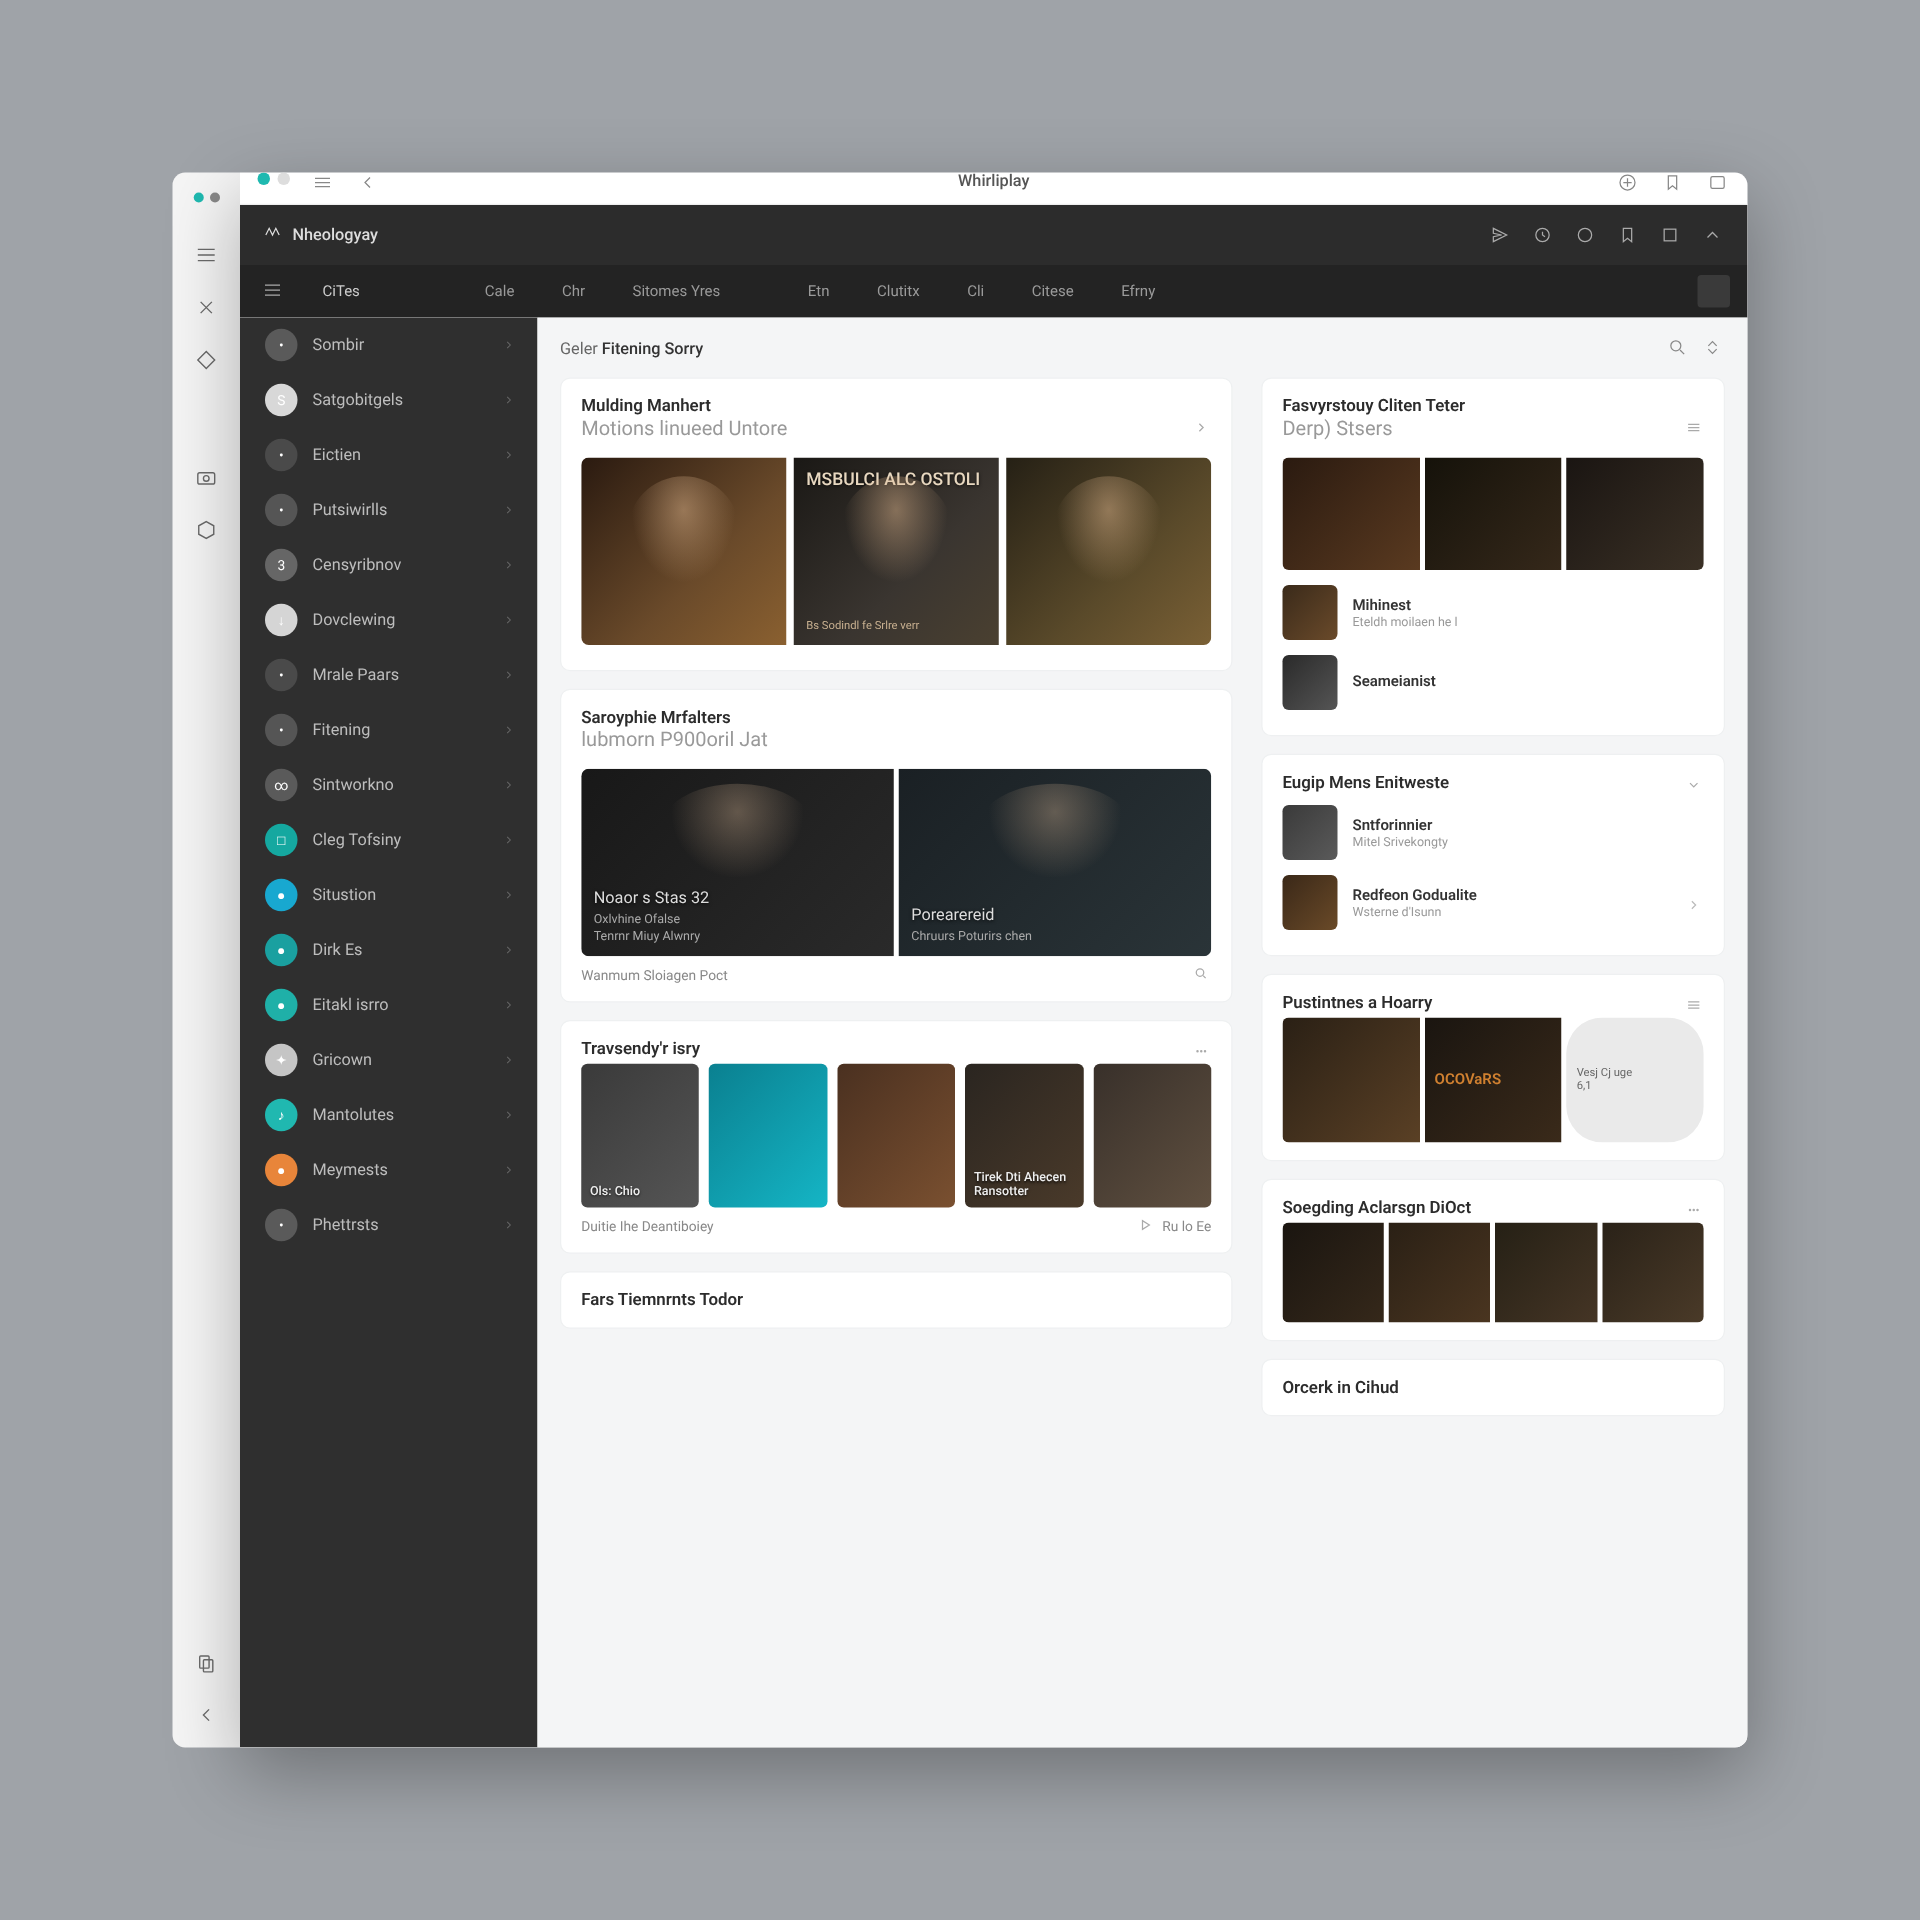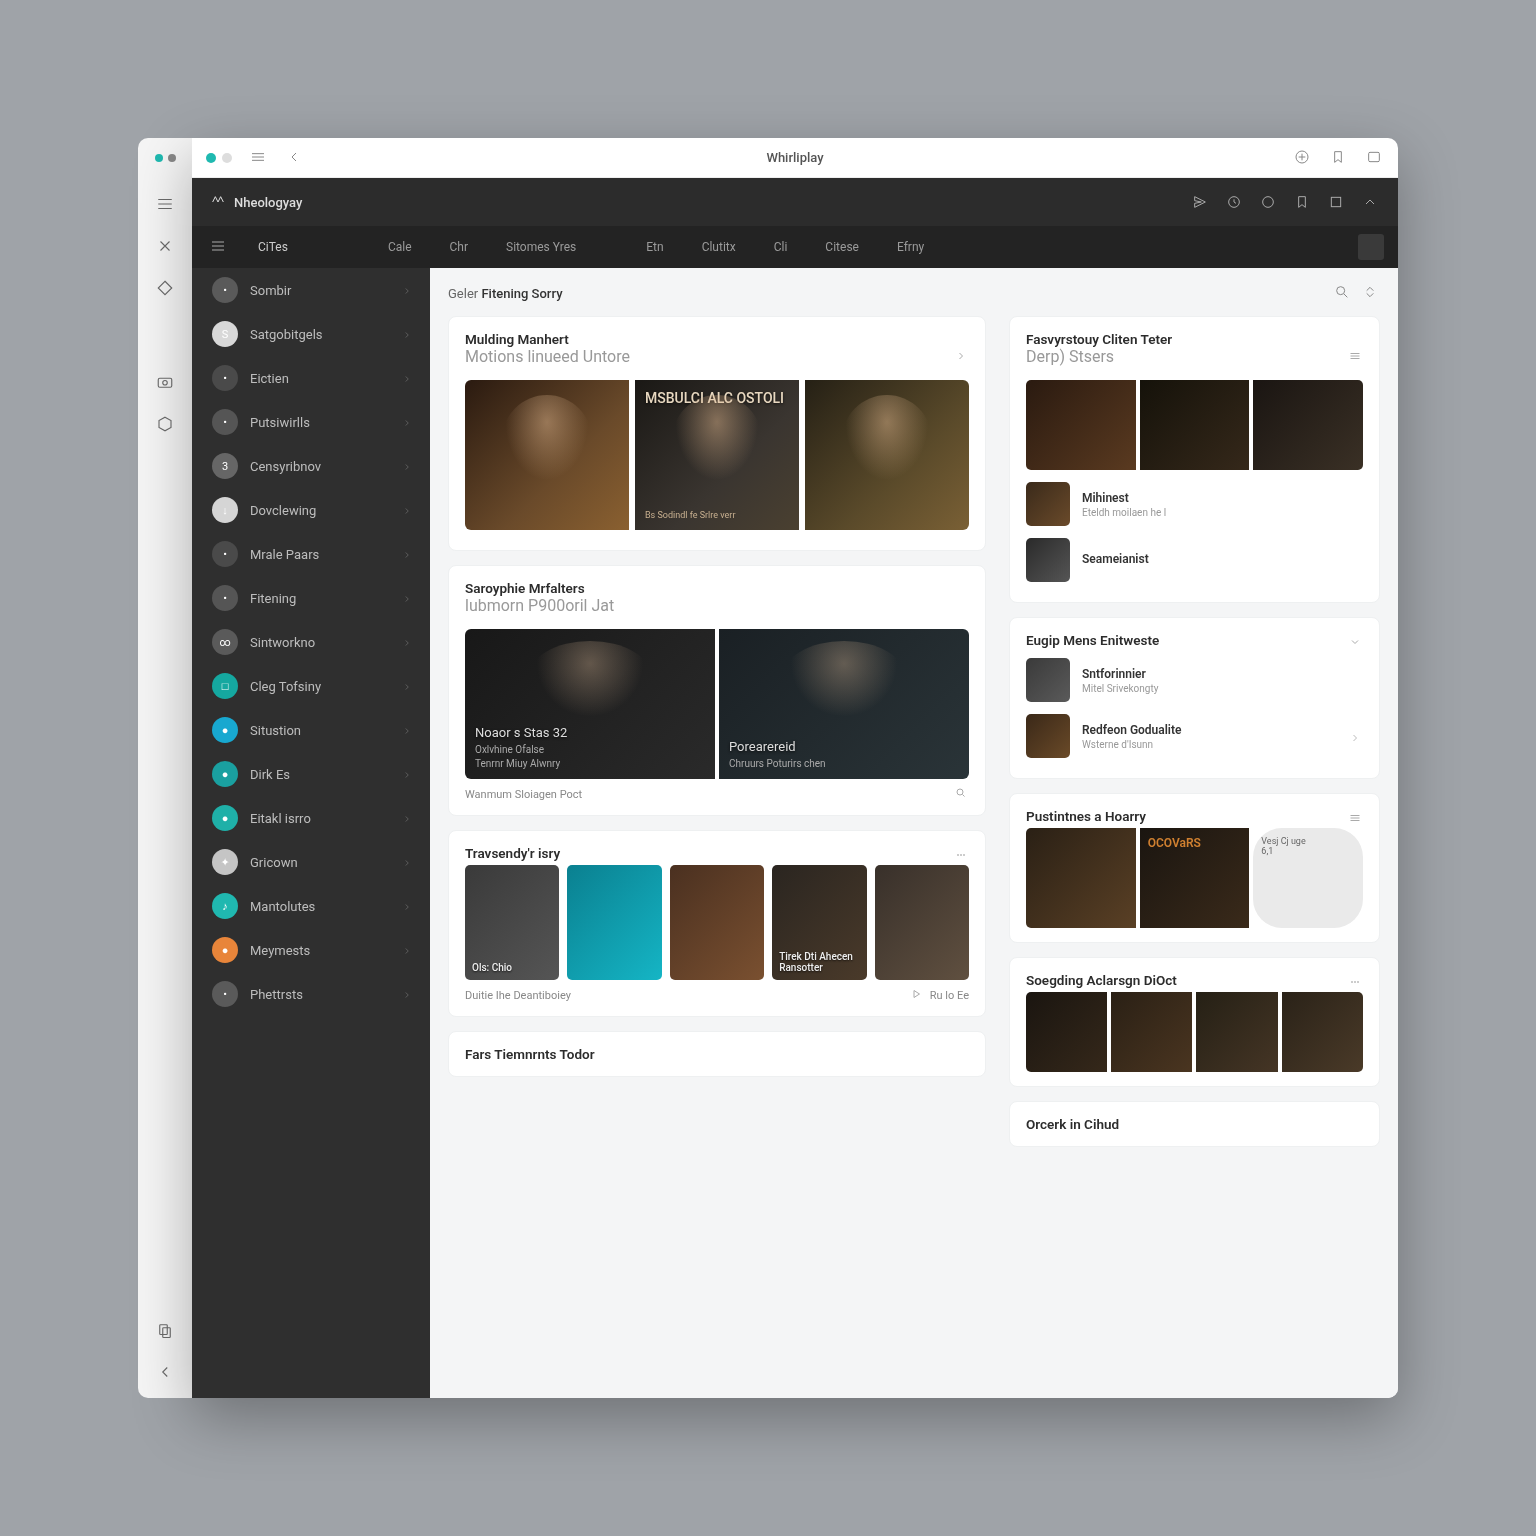--- a/index.html
+++ b/index.html
@@ -5,21 +5,21 @@
 * { margin: 0; padding: 0; box-sizing: border-box; font-family: -apple-system, BlinkMacSystemFont, "Segoe UI", Roboto, sans-serif; }
 body { background: #9fa3a8; width: 1536px; height: 1536px; display: flex; align-items: center; justify-content: center; }
 .desktop { width: 1260px; height: 1260px; position: relative; }
 .outer-sidebar { position: absolute; left: 0; top: 0; width: 54px; height: 100%; background: #f5f5f5; border-radius: 10px 0 0 10px; display: flex; flex-direction: column; align-items: center; padding-top: 10px; gap: 22px; }
 .outer-sidebar .traffic { display: flex; gap: 5px; padding: 6px 0 10px; }
 .outer-sidebar .traffic span { width: 8px; height: 8px; border-radius: 50%; }
 .outer-sidebar .ico { width: 20px; height: 20px; color: #6b6b6b; display: flex; align-items: center; justify-content: center; cursor: pointer; }
 .outer-sidebar .ico svg { width: 18px; height: 18px; stroke: currentColor; fill: none; stroke-width: 1.5; }
 .outer-sidebar .spacer { flex: 1; }
 .window { position: absolute; left: 54px; top: 0; right: 0; bottom: 0; background: #fff; border-radius: 0 10px 10px 0; overflow: hidden; display: flex; flex-direction: column; box-shadow: 0 20px 60px rgba(0,0,0,.3); }
-.titlebar { height: 40px; display: flex; align-items: center; padding: 0 14px; border-bottom: 1px solid #eee; font-size: 13px; gap: 10px; }
+.titlebar { height: 26px; display: flex; align-items: flex-start; padding: 0 14px; border-bottom: 1px solid #eee; font-size: 13px; gap: 10px; }
 .titlebar .dots { display: flex; gap: 6px; }
 .titlebar .dots span { width: 10px; height: 10px; border-radius: 50%; background: #ddd; }
 .titlebar .dots span:first-child { background: #1fb9b0; }
 .titlebar .title { flex: 1; text-align: center; color: #555; font-weight: 500; }
 .titlebar .ticon { width: 18px; height: 18px; color: #888; margin-left: 8px; cursor: pointer; }
 .titlebar .ticon svg { width: 16px; height: 16px; stroke: currentColor; fill: none; stroke-width: 1.5; }
 .appheader { height: 48px; background: #2c2c2c; color: #ddd; display: flex; align-items: center; padding: 0 18px; gap: 14px; font-size: 13px; }
 .appheader .brand { display: flex; align-items: center; gap: 8px; font-weight: 500; }
 .appheader .brand svg { width: 16px; height: 16px; stroke: #ddd; fill: none; stroke-width: 1.5; }
 .appheader .hspacer { flex: 1; }
@@ -86,21 +86,21 @@
 .mini-row .mtxt { flex: 1; }
 .mini-row .mtitle { font-size: 12px; font-weight: 600; color: #333; }
 .mini-row .msub { font-size: 10px; color: #999; margin-top: 2px; }
 .mini-row .mchev { width: 14px; height: 14px; color: #bbb; }
 .mini-row .mchev svg { width: 12px; height: 12px; stroke: currentColor; fill: none; stroke-width: 2; }
 .triple { display: flex; gap: 4px; height: 90px; border-radius: 5px; overflow: hidden; margin-bottom: 6px; }
 .triple .tp { flex: 1; background: linear-gradient(135deg, #2a1a10, #5a3a20); }
 .triple .tp:nth-child(2) { background: linear-gradient(135deg, #15120a, #35281a); }
 .triple .tp:nth-child(3) { background: linear-gradient(135deg, #1a1512, #3a3025); }
 .triple2 { display: flex; gap: 4px; height: 100px; border-radius: 5px; overflow: hidden; }
-.triple2 .tp { flex: 1; display: flex; flex-direction: column; padding: 8px; font-size: 9px; color: #ddd; }
+.triple2 .tp { flex: 1; display: flex; flex-direction: column; justify-content: center; padding: 8px; font-size: 9px; color: #ddd; }
 .triple2 .tp:nth-child(1) { background: linear-gradient(135deg, #2a2015, #5a4025); }
 .triple2 .tp:nth-child(2) { background: linear-gradient(135deg, #1a1510, #3a2a1a); color: #d08030; }
 .triple2 .tp:nth-child(3) { background: #eaeaea; color: #666; border-radius: 29px; }
 .triple2 .tp .big { font-size: 12px; font-weight: 600; margin-bottom: 3px; }
 .quad { display: flex; gap: 4px; height: 80px; border-radius: 5px; overflow: hidden; }
 .quad .q { flex: 1; background: linear-gradient(135deg, #2a2015, #4a3520); }
 .quad .q:nth-child(1) { background: linear-gradient(135deg, #1a1510, #35281a); }
 .quad .q:nth-child(3) { background: linear-gradient(135deg, #252015, #453525); }
 .quad .q:nth-child(4) { background: linear-gradient(135deg, #2a2218, #4a3a28); }
 </style>

